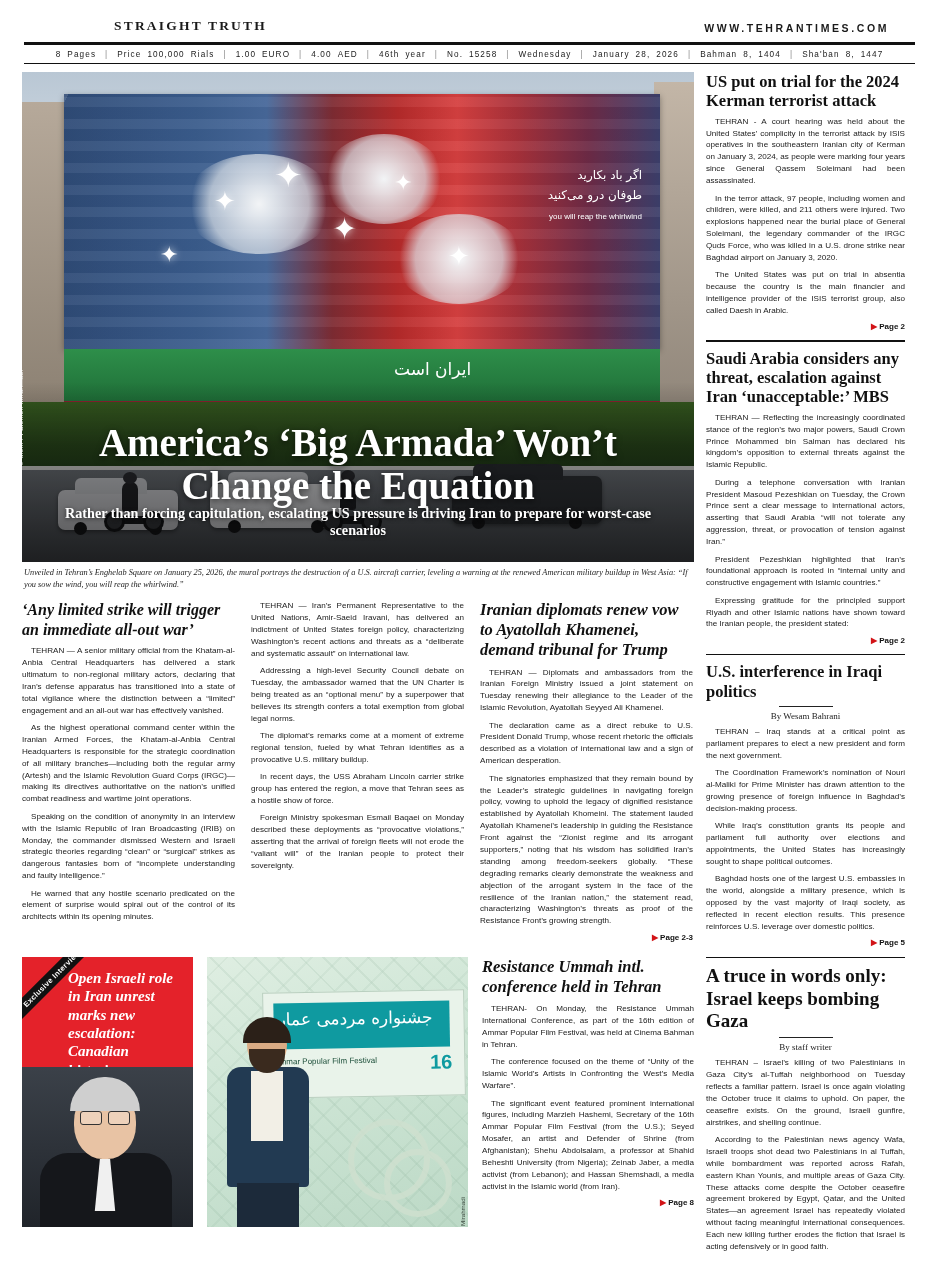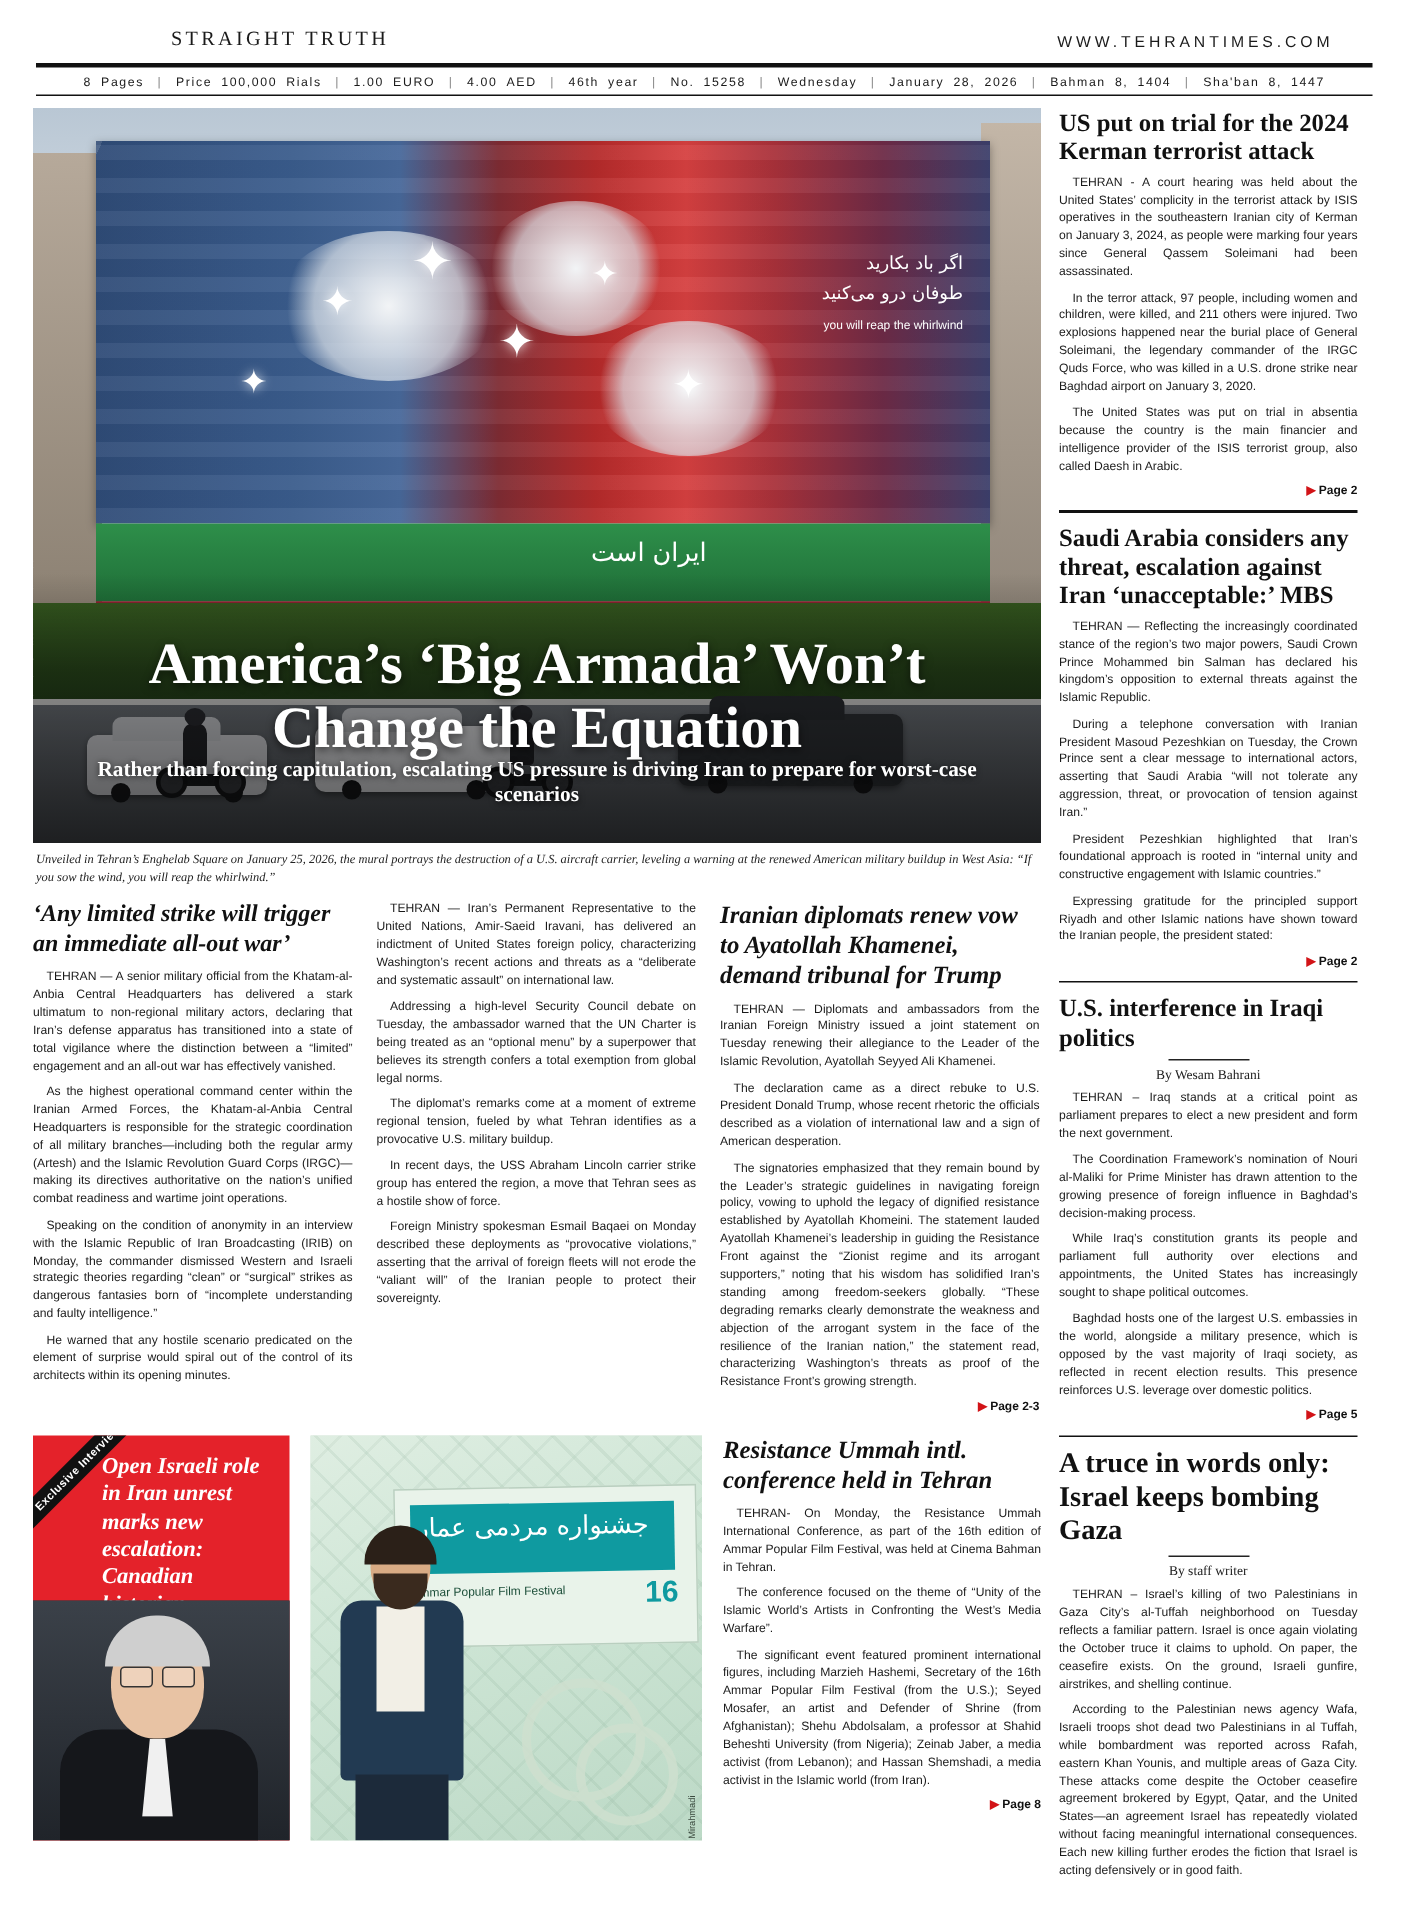--- a/index.html
+++ b/index.html
@@ -9,26 +9,26 @@
     color:#111;
     overflow:hidden;
   }
   .page{position:relative;width:939px;height:1280px;padding:0;box-sizing:border-box;}
   .inner{padding:14px 22px 0 22px;}
 
   
   .masthead-top{display:flex;align-items:flex-end;justify-content:space-between;padding:4px 4px 0 4px;}
   .straight-truth{
     font-family:"Liberation Serif",serif;
-    font-size:13.5px;letter-spacing:2.2px;font-weight:normal;color:#1a1a1a;
+    font-size:13.5px;letter-spacing:2.2px;font-weight:bold;color:#1a1a1a;
     margin-left:88px;
   }
   .website{
     font-family:"Liberation Sans",sans-serif;
-    font-size:10.5px;letter-spacing:2.6px;font-weight:normal;color:#1a1a1a;
+    font-size:10.5px;letter-spacing:2.6px;font-weight:bold;color:#1a1a1a;
     margin-right:24px;
   }
   .title-wrap{text-align:center;margin-top:-2px;}
   .title{
     font-family:"Liberation Serif",serif;
     font-weight:bold;
     font-size:82px;
     letter-spacing:-1px;
     color:#d21317;
     line-height:0.95;

